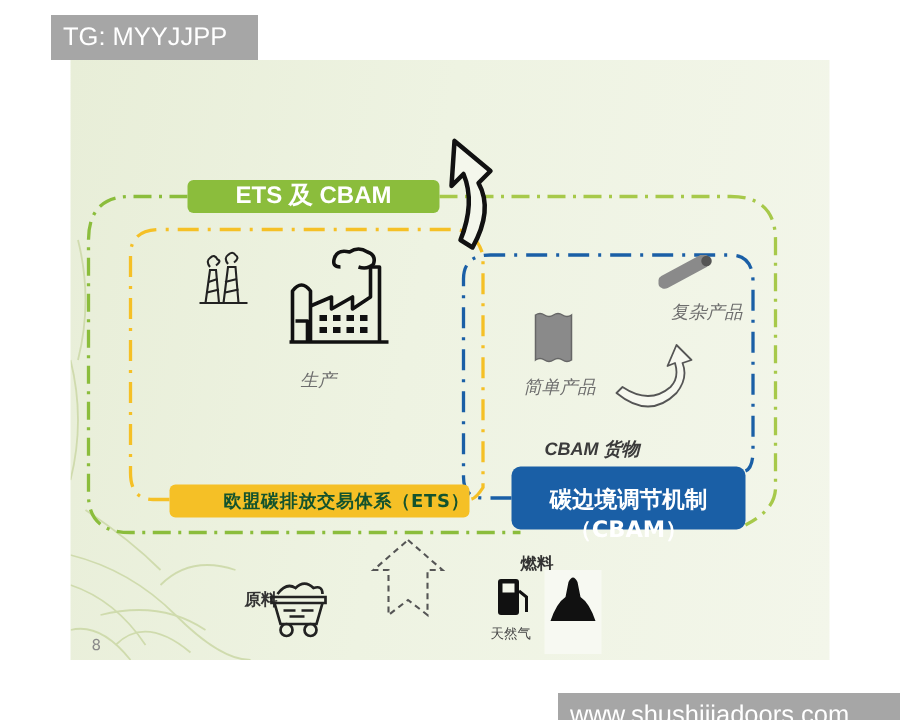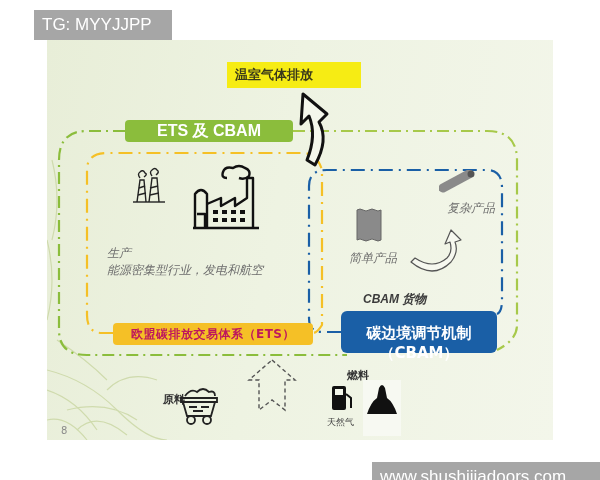--- a/index.html
+++ b/index.html
@@ -24,36 +24,36 @@
       font-family: "DejaVu Serif", serif;
     }
     .ets-cbam {
       position: absolute; left: 78px; top: 80px; width: 168px; height: 22px;
       background: #8bbd3c; color: #ffffff; font-size: 16px; font-weight: bold;
       line-height: 22px; text-align: center; border-radius: 4px;
       font-family: "Liberation Sans", sans-serif;
     }
     .ets-bottom {
       position: absolute; left: 66px; top: 283px; width: 200px; height: 22px;
-      background: #f5c026; color: #be185d; font-size: 12px; font-weight: bold;
-      line-height: 22px; text-align: center; border-radius: 4px;
+      background: #f5c026; color: #14532d; font-size: 12px; font-weight: bold;
+      line-height: 22px; text-align: right; border-radius: 4px;
       letter-spacing: 0.5px;
     }
     .cbam-box {
       position: absolute; left: 294px; top: 271px; width: 156px; height: 42px;
       background: #1a5fa6; color: #ffffff; font-size: 15px; font-weight: bold;
       text-align: center; border-radius: 6px; line-height: 20px; padding-top: 12px;
       box-sizing: border-box;
     }
     .cbam-box span { display: block; }
     .italic-gray {
       position: absolute; color: #6d6d6d; font-style: italic; font-size: 12px;
       font-family: "DejaVu Sans", sans-serif;
     }
-    .prod-text { text-align: left; line-height: 17px; }
+    .prod-text { text-align: center; line-height: 17px; }
     .cbam-goods {
       position: absolute; left: 316px; top: 251px; font-size: 12px; font-weight: bold;
       font-style: italic; color: #3b3b3b; font-family: "Liberation Sans", sans-serif;
     }
     .small-dark { position: absolute; font-size: 11px; color: #333; font-weight: bold; }
     .tiny { position: absolute; font-size: 9px; color: #444; }
     .page-num { position: absolute; left: 14px; top: 385px; font-size: 10px; color: #8a8a8a; }
     .overlay {
       position: absolute; background: #a6a6a6; color: #ffffff;
       font-family: "Liberation Sans", sans-serif; font-size: 17px; line-height: 30px;
@@ -84,21 +84,20 @@
   <svg class="abs" style="left:0;top:0;" width="506" height="400">
 
     <path d="M78 91 L40 91 Q12 91 12 120 L12 290 Q12 315 40 315 L300 315" stroke="#8bbd3c" stroke-width="2.2" fill="none" stroke-dasharray="12 5 2 5"></path>
     <path d="M246 91 L440 91 Q470 91 470 120 L470 285 Q470 300 450 310" stroke="#a7c94a" stroke-width="2.2" fill="none" stroke-dasharray="12 5 2 5"></path>
 
     <path d="M66 293 L55 293 Q40 293 40 275 L40 130 Q40 113 60 113 L255 113 Q270 113 275 130 L275 285 Q270 293 266 293" stroke="#f5c026" stroke-width="2.2" fill="none" stroke-dasharray="14 6 2 6"></path>
 
     <path d="M294 292 L275 292 Q262 292 262 278 L262 146 Q262 130 280 130 L440 130 Q455 130 455 148 L455 260 Q455 272 450 274" stroke="#1a5fa6" stroke-width="2.2" fill="none" stroke-dasharray="14 6 2 6"></path>
   </svg>
 
-  <div class="label-yellow">温室气体排放</div>
 
   <svg class="abs" style="left:250px;top:50px;" width="50" height="80">
     <path d="M18 75 Q32 50 22 32 L30 24 L6 4 L4 34 L12 26 Q20 45 10 70 Z" fill="#f4f7ec" stroke="#111" stroke-width="3" stroke-linejoin="round"></path>
   </svg>
 
   <div class="ets-cbam">ETS 及 CBAM</div>
 
   <svg class="abs" style="left:84px;top:126px;" width="36" height="38">
     <g stroke="#222" stroke-width="1.4" fill="none">
       <path d="M6 36 L9 14 L13 14 L15 36"></path>
@@ -125,21 +124,20 @@
         <rect x="49" y="46" width="5" height="4"></rect>
       <rect x="22" y="54" width="5" height="4"></rect>
         <rect x="31" y="54" width="5" height="4"></rect>
         <rect x="40" y="54" width="5" height="4"></rect>
         <rect x="49" y="54" width="5" height="4"></rect>
     </g>
   </svg>
 
   <div class="italic-gray prod-text" style="left:60px;top:205px;width:210px;">
     <div>生产</div>
-    <div>能源密集型行业，发电和航空</div>
   </div>
 
   <div class="ets-bottom">欧盟碳排放交易体系（ETS）</div>
 
   <svg class="abs" style="left:308px;top:168px;" width="30" height="34">
     <path d="M2 2 Q5 0 8 2 Q11 4 14 2 Q17 0 20 2 Q23 4 26 2 L26 32 Q23 34 20 32 Q17 30 14 32 Q11 34 8 32 Q5 30 2 32 Z" fill="#8a8a8a" stroke="#666" stroke-width="1"></path>
   </svg>
   <div class="italic-gray" style="left:302px;top:210px;">简单产品</div>
 
   <svg class="abs" style="left:392px;top:130px;" width="40" height="24">

